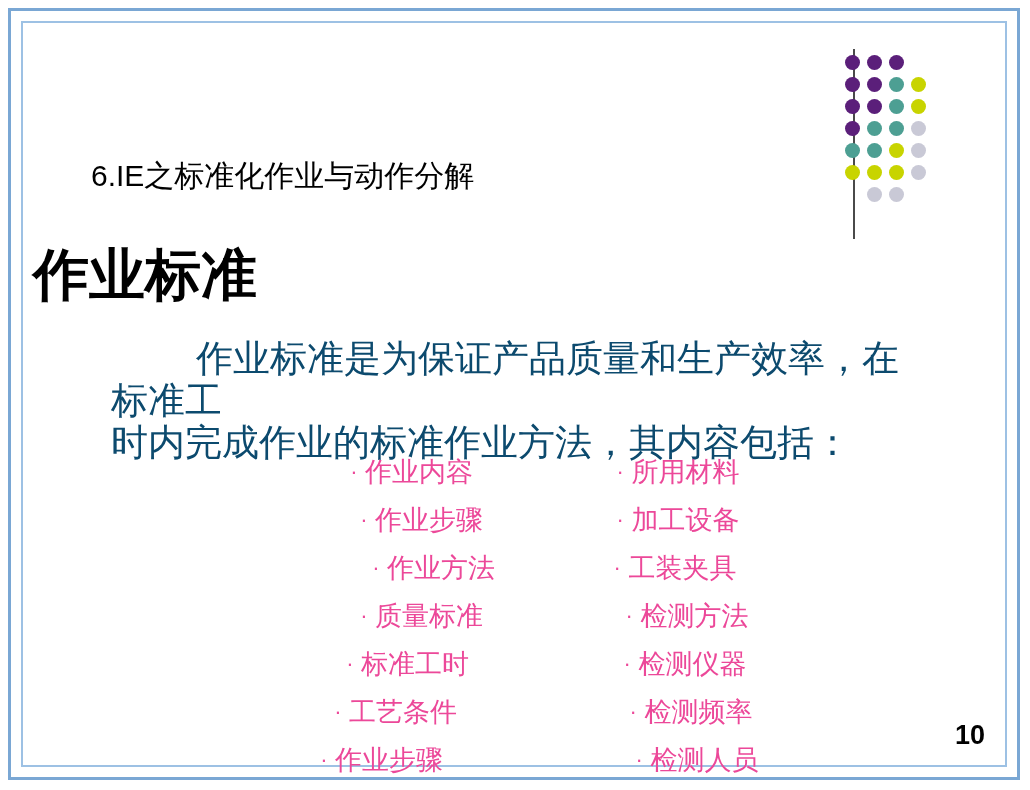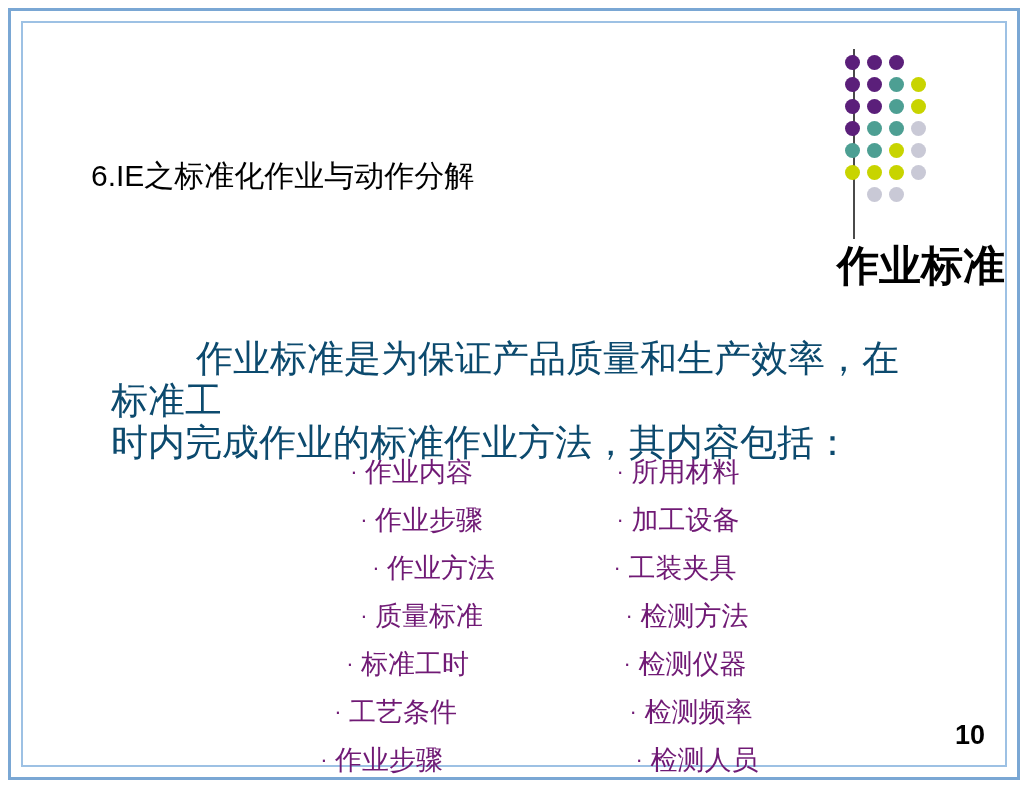--- a/index.html
+++ b/index.html
@@ -70,24 +70,25 @@
     color: #000000;
     letter-spacing: 0px;
     white-space: nowrap;
   }
 
   .headline {
     position: absolute;
     left: 0;
     right: 0;
     top: 215px;
-    text-align: right;
-    font-size: 42px;
+    text-align: left;
+    font-size: 56px;
     font-weight: bold;
     color: #000000;
+    padding-left: 10px;
   }
 
   .paragraph {
     position: absolute;
     left: 88px;
     width: 810px;
     top: 315px;
     font-size: 37px;
     line-height: 42px;
     color: #0c4a6e;
@@ -102,21 +103,21 @@
     position: absolute;
     left: 130px;
     top: 425px;
     width: 700px;
     display: flex;
     justify-content: flex-start;
   }
   .list-col {
     font-size: 27px;
     line-height: 48px;
-    color: #701a75;
+    color: #ec4899;
   }
   .list-col.left {
     width: 330px;
     text-align: right;
     padding-right: 0px;
   }
   .list-col.right {
     width: 330px;
     text-align: center;
     padding-left: 30px;

